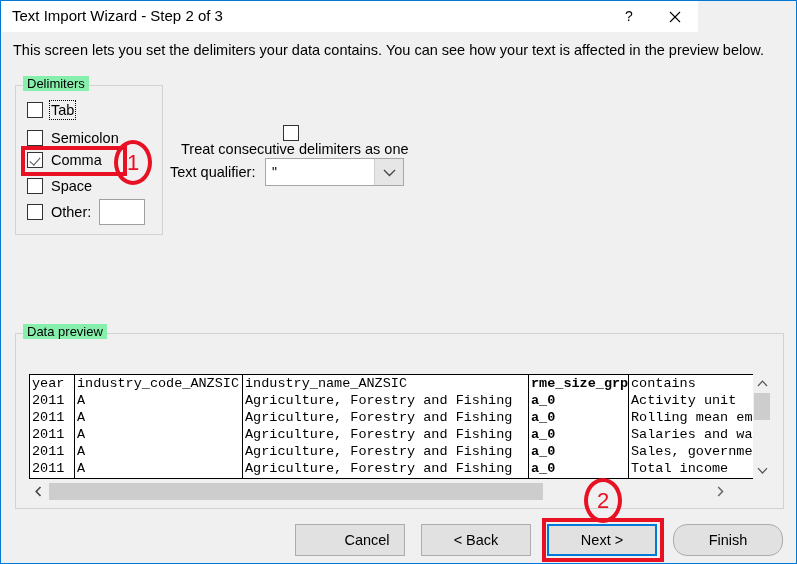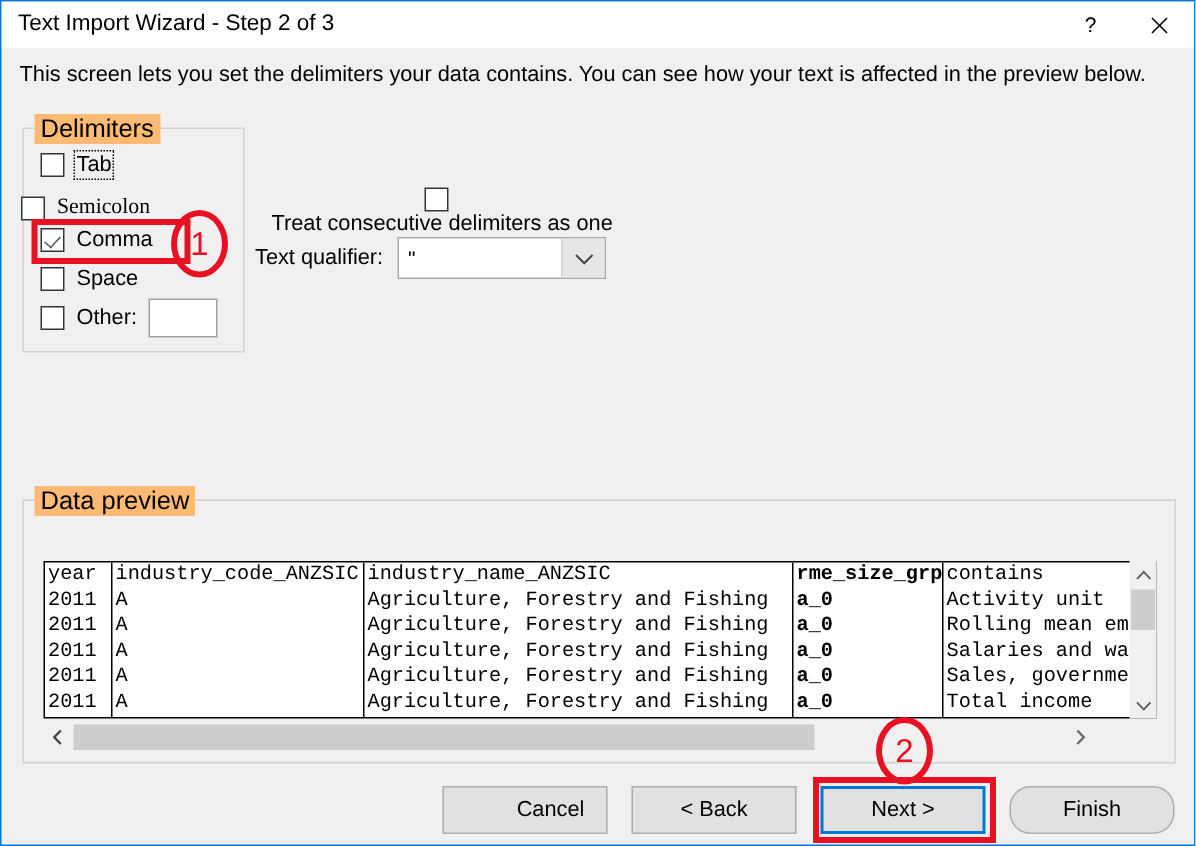--- a/index.html
+++ b/index.html
@@ -17,21 +17,21 @@
     height: 564px;
     box-sizing: border-box;
     border: 1px solid #0078d7;
     background: #f0f0f0;
     overflow: hidden;
   }
   
   .titlebar {
     position: absolute;
     left: 0; top: 0;
-    width: 795px;
+    width: 697px;
     height: 31px;
     background: #ffffff;
   }
   .title-text {
     position: absolute;
     left: 11px;
     top: 6px;
     font-size: 15px;
     color: #000000;
     white-space: nowrap;
@@ -64,23 +64,23 @@
 
   
   .groupbox {
     position: absolute;
     box-sizing: border-box;
     border: 1px solid #d2d2d2;
     background: transparent;
   }
   .group-legend {
     position: absolute;
-    font-size: 17px;
-    color: #000;
-    background: #fdba74;
+    font-size: 13px;
+    color: #000;
+    background: #86efac;
     padding: 0 4px;
     white-space: nowrap;
   }
 
   #delimiters-group { left: 14px; top: 84px; width: 148px; height: 150px; }
   #delimiters-legend { left: 22px; top: 75px; }
 
   #preview-group { left: 14px; top: 332px; width: 769px; height: 176px; }
   #preview-legend { left: 22px; top: 323px; }
 
@@ -116,21 +116,21 @@
     margin-left: 8px;
     font-size: 14.5px;
     color: #000;
   }
   .focus-dots {
     outline: 1px dotted #000;
     outline-offset: 1px;
   }
 
   #cb-tab      { left: 26px; top: 101px; }
-  #cb-semicolon{ left: 13px; top: 129px; font-family: Liberation Serif, serif; }
+  #cb-semicolon{ left: 26px; top: 129px; }
   #cb-comma    { left: 26px; top: 151px; }
   #cb-space    { left: 26px; top: 177px; }
   #cb-other    { left: 26px; top: 203px; }
 
   #other-input {
     position: absolute;
     left: 98px;
     top: 198px;
     width: 46px;
     height: 26px;

